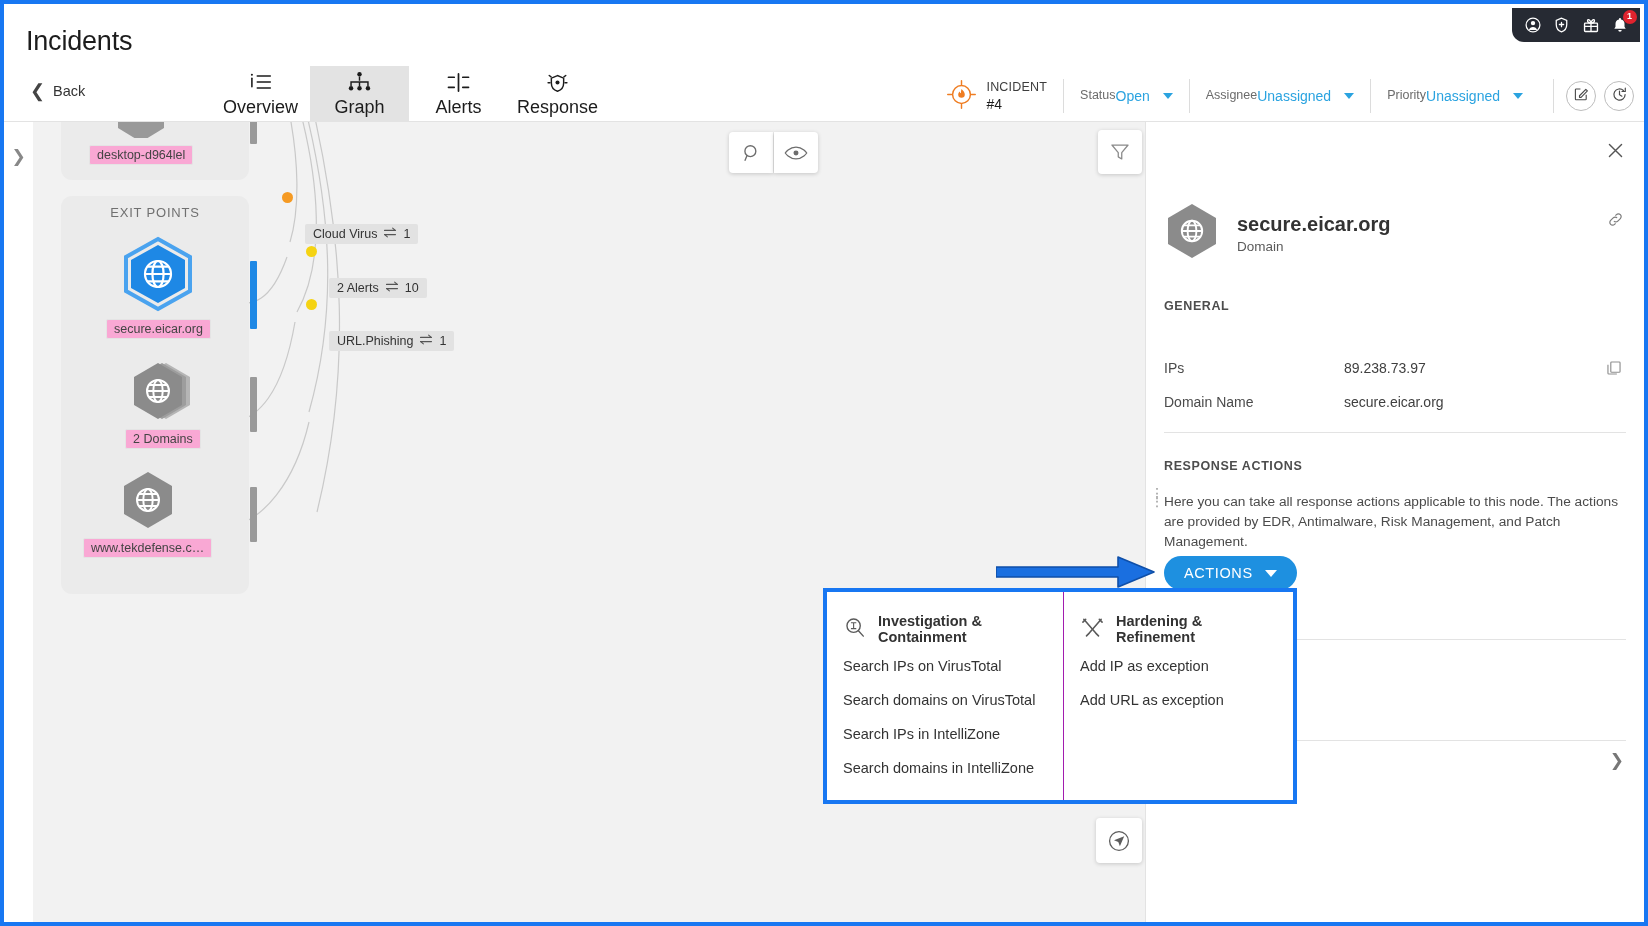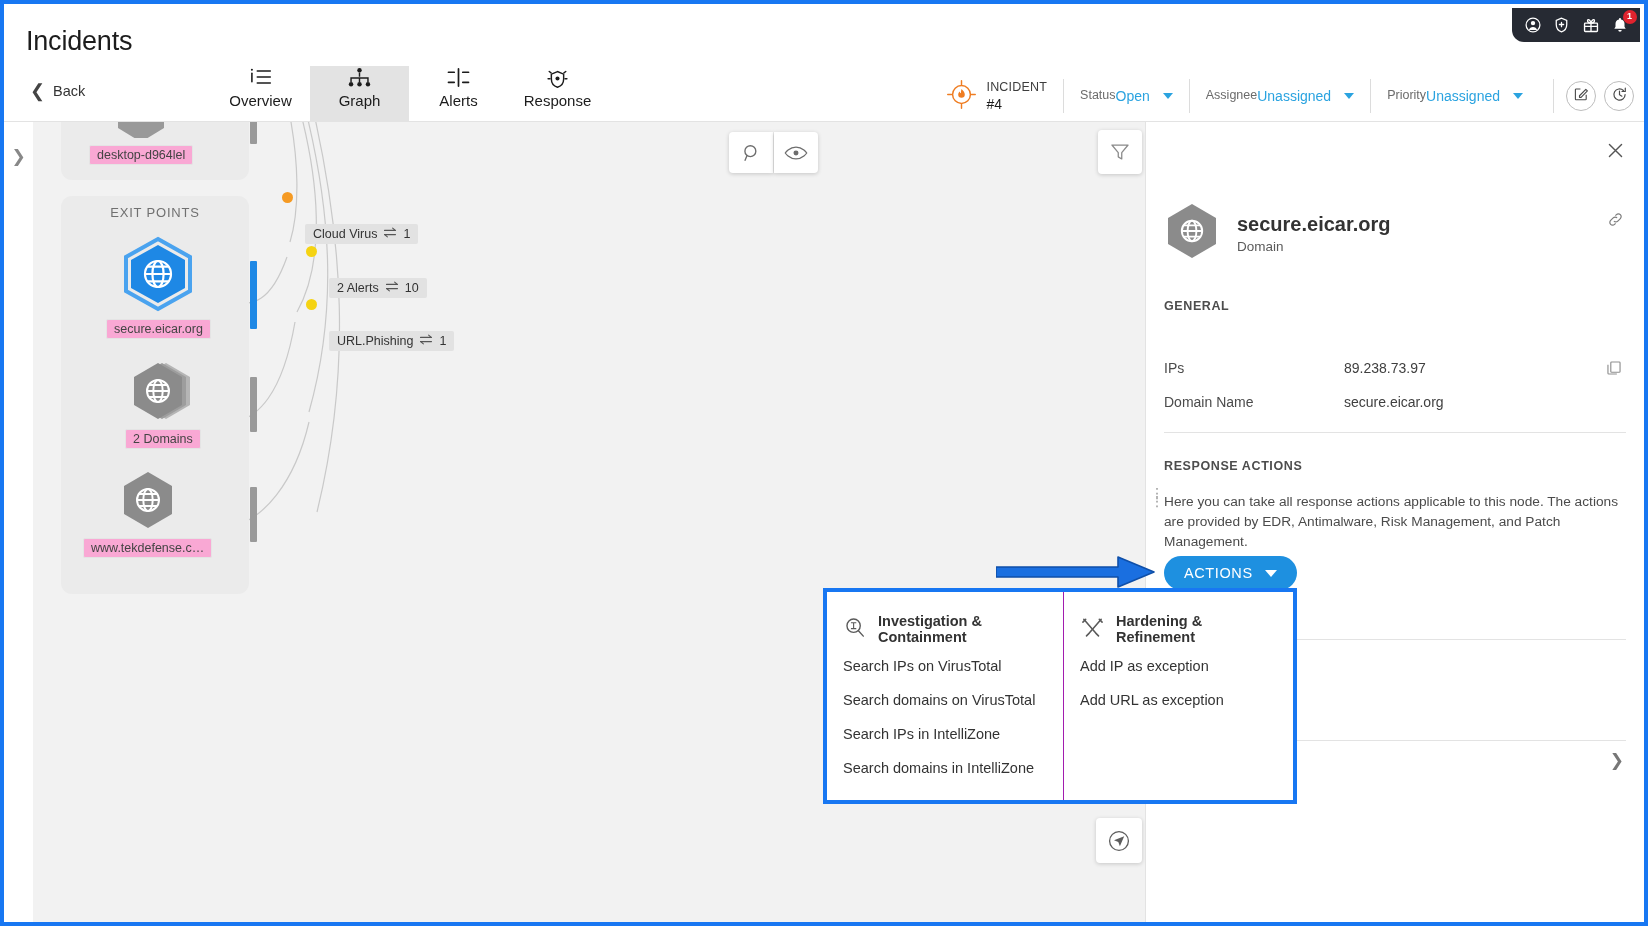--- a/index.html
+++ b/index.html
@@ -55,23 +55,23 @@
   .back-btn {
     position: absolute; left: 26px; top: 16px;
     display: flex; align-items: center; gap: 8px;
     color: #333; font-size: 14.5px; cursor: pointer;
   }
   .back-btn .chev { font-size: 18px; color:#444; line-height: 1; }
 
   .tabs { position: absolute; left: 207px; top: 0; display: flex; height: 56px; }
   .tab {
     width: 99px; height: 56px;
-    display: flex; flex-direction: column; align-items: center; 
+    display: flex; flex-direction: column; align-items: center; justify-content: center;
     gap: 3px; cursor: pointer;
-    font-size: 15px; color: #1c1c1c;
+    font-size: 18px; color: #1c1c1c;
   }
   .tab.active { background: #e3e3e3; }
   .tab .ticon { height: 23px; display:flex; align-items:center; justify-content:center; }
 
   
   .meta {
     position: absolute; right: 10px; top: 8px;
     display: flex; align-items: center; height: 44px;
   }
   .meta .sep { width: 1px; height: 34px; background: #dcdcdc; margin: 0 0px; }

